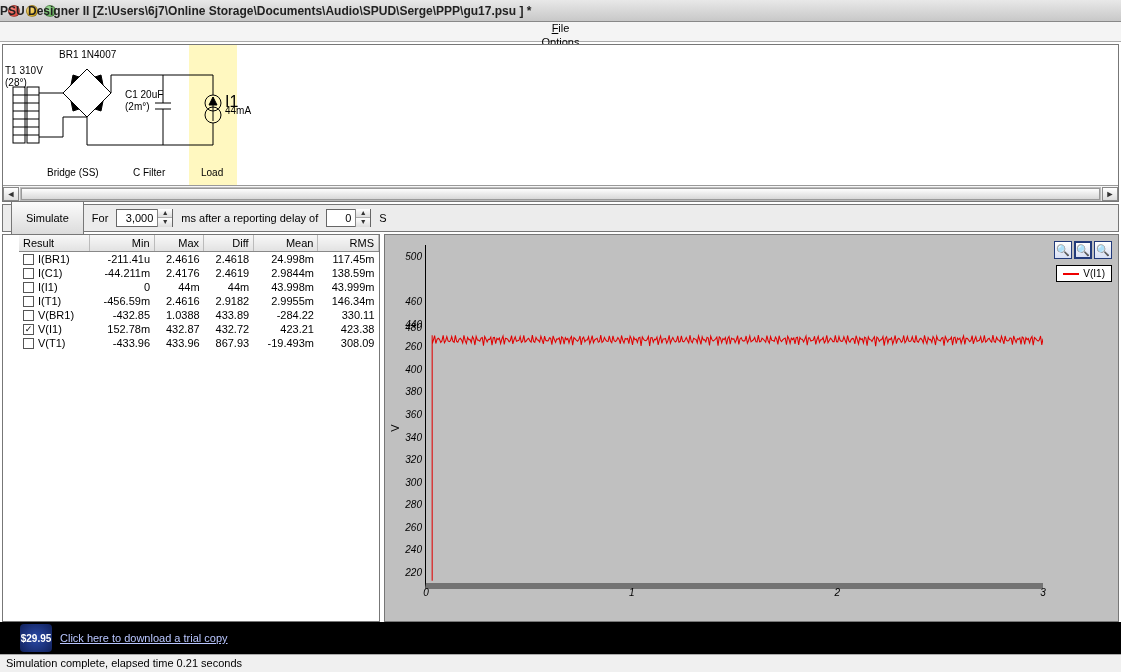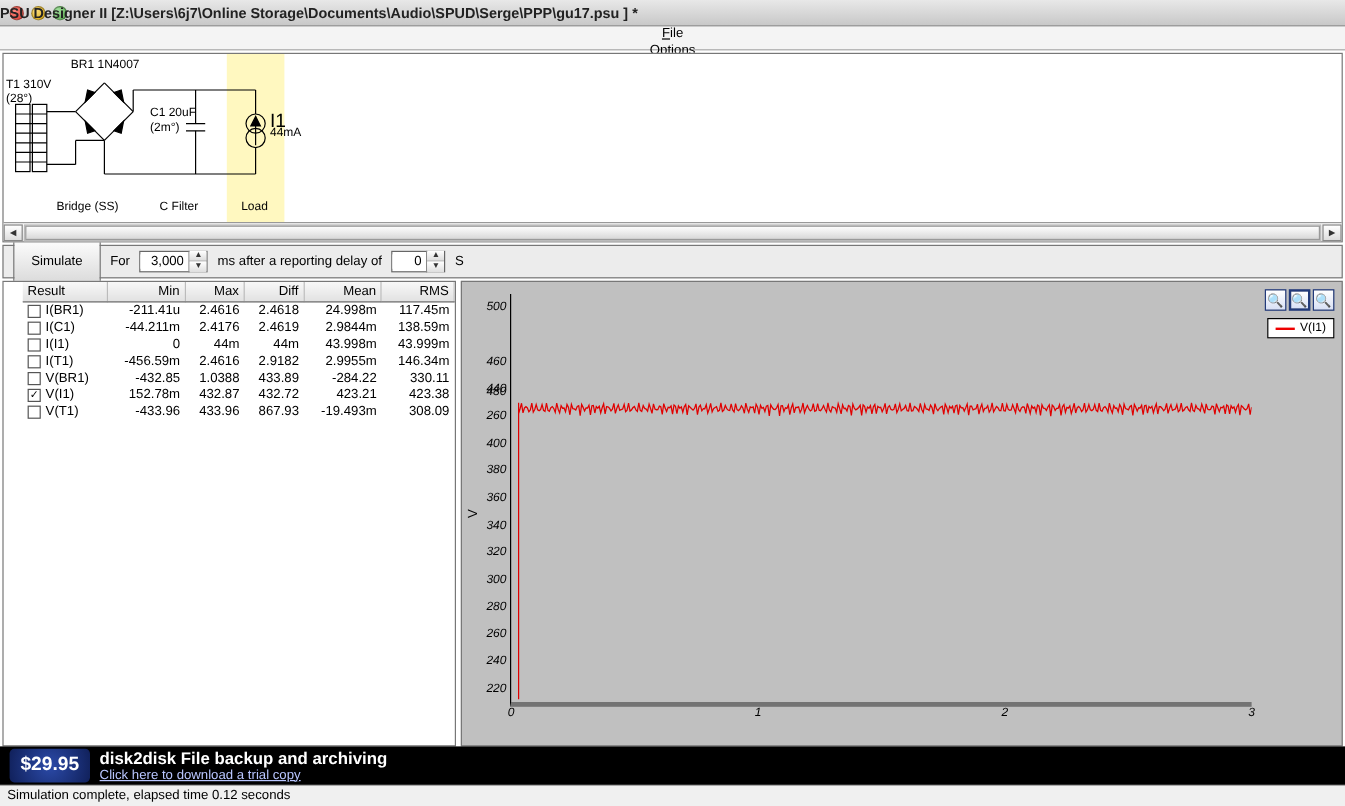--- a/index.html
+++ b/index.html
@@ -184,21 +184,21 @@
     border:1px solid #777;
     background:#c0c0c0;
     position:relative;
     padding: 10px 75px 32px 40px;
   }
   .plot-area {
     position:relative;
     width:100%; height:100%;
     background:#c0c0c0;
     border-left:1px solid #000;
-    border-bottom:4px solid #737373;
+    border-bottom:6px solid #737373;
     font-style:italic;
   }
   .ylabel {
     position:absolute;
     left:6px; top:50%;
     transform: translateY(-50%) rotate(-90deg);
     font-size:11px;
   }
   .ytick-label {
     position:absolute;
@@ -246,27 +246,27 @@
 
   .banner {
     height: 32px;
     background:#000;
     position:relative;
     overflow:hidden;
     display:flex;
     align-items:center;
   }
   .pricebadge {
-    width:67px; height:28px; margin-left:8px;
+    width:32px; height:28px; margin-left:20px;
     background: radial-gradient(circle, #2b4aa8, #10205a);
     color:#fff;
     display:flex;
     align-items:center;
     justify-content:center;
-    font-size:16px;
+    font-size:10px;
     font-weight:bold;
     border-radius:4px;
   }
   .banner-text {
     margin-left:8px;
     color:#fff;
   }
   .banner-text .l1 { font-size:14px; font-weight:bold; line-height:15px;}
   .banner-text .l2 { font-size:11px; color:#b9c6ff; text-decoration:underline; line-height:12px;}
 
@@ -516,18 +516,17 @@
     <div class="legend-box">
       <div class="legend-line"></div>
       <span>V(I1)</span>
     </div>
   </div>
 </div>
 
 <div class="banner">
   <div class="pricebadge">$29.95</div>
   <div class="banner-text">
-    <div class="l1">disk2disk File backup and archiving</div>
     <div class="l2">Click here to download a trial copy</div>
   </div>
 </div>
 
-<div class="statusbar">Simulation complete, elapsed time 0.12 seconds</div>
+<div class="statusbar">Simulation complete, elapsed time 0.21 seconds</div>
 
 </body></html>

